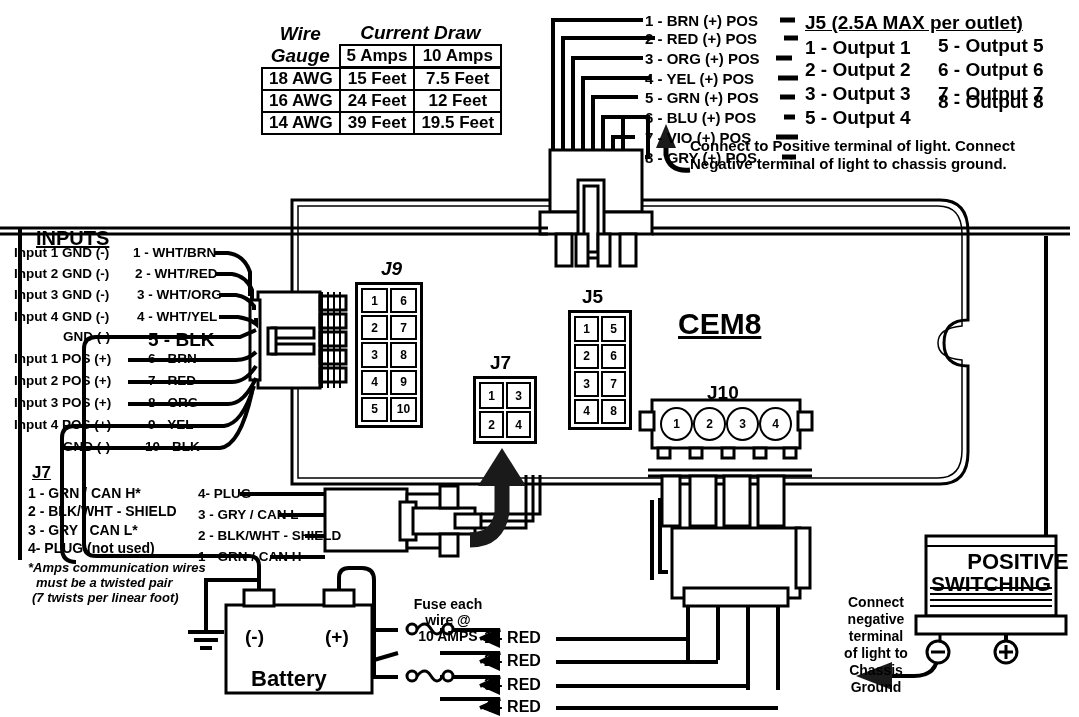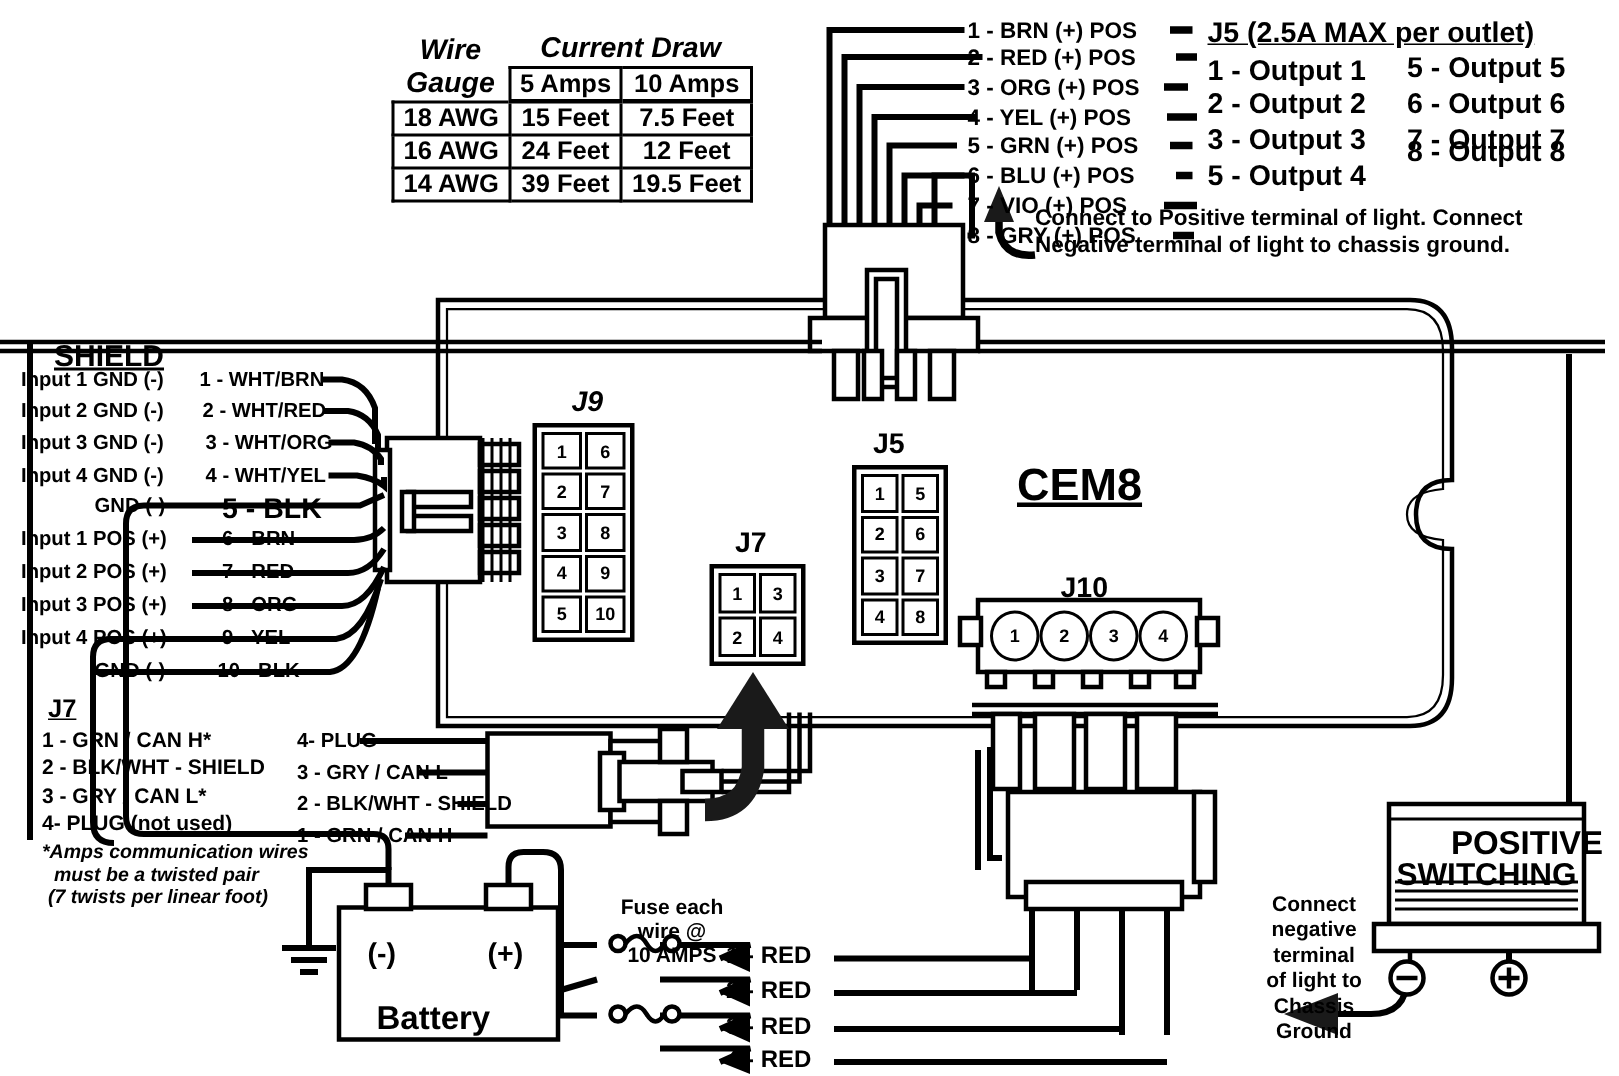--- a/index.html
+++ b/index.html
@@ -307,21 +307,21 @@
   <div class="txt" style="left:805px;top:84px;font-size:19px;">3 - Output 3</div>
   <div class="txt" style="left:805px;top:108px;font-size:19px;">5 - Output 4</div>
   <div class="txt" style="left:938px;top:36px;font-size:19px;">5 - Output 5</div>
   <div class="txt" style="left:938px;top:60px;font-size:19px;">6 - Output 6</div>
   <div class="txt" style="left:938px;top:84px;font-size:19px;">7 - Output 7</div>
   <div class="txt" style="left:938px;top:92px;font-size:19px;">8 - Output 8</div>
 
   <div class="txt" style="left:690px;top:138px;font-size:15px;">Connect to Positive terminal of light. Connect</div>
   <div class="txt" style="left:690px;top:156px;font-size:15px;">Negative terminal of light to chassis ground.</div>
 
-  <div class="txt ul" style="left:36px;top:228px;font-size:20px;">SHIELD</div>
+  <div class="txt ul" style="left:36px;top:228px;font-size:20px;">INPUTS</div>
 
   <div class="txt" style="left:14px;top:246px;font-size:13.5px;">Input 1 GND (-)</div>
   <div class="txt" style="left:133px;top:246px;font-size:13.5px;">1 - WHT/BRN</div>
 
   <div class="txt" style="left:14px;top:267px;font-size:13.5px;">Input 2 GND (-)</div>
   <div class="txt" style="left:135px;top:267px;font-size:13.5px;">2 - WHT/RED</div>
 
   <div class="txt" style="left:14px;top:288px;font-size:13.5px;">Input 3 GND (-)</div>
   <div class="txt" style="left:137px;top:288px;font-size:13.5px;">3 - WHT/ORG</div>
 

